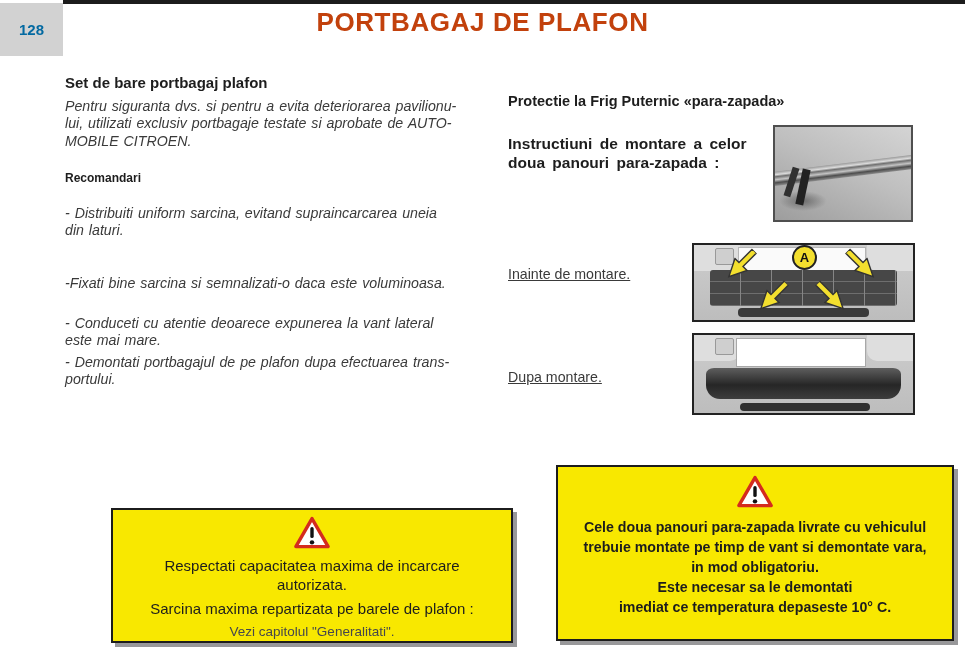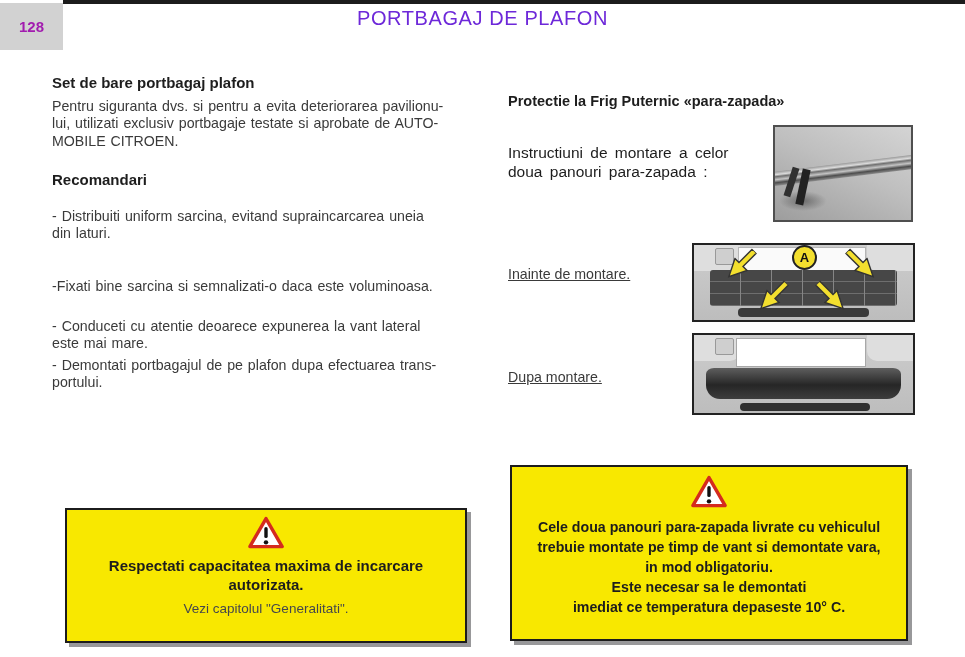--- a/index.html
+++ b/index.html
@@ -1,50 +1,50 @@
 <!DOCTYPE html>
 <html style="--warning_bg: #f8e800; --warning_border: #1c1c1c; --triangle_red: #d42b1e; --arrow_yellow: #f3df2e; --tab_bg: #d2d2d2; --text: #3a3a3a; --heading_text: #1d1d1d;"><head>
 <meta charset="utf-8">
 <style>
   html,body { margin:0; padding:0; background:#fff; }
   body { font-family:"Liberation Sans", sans-serif; }
   .page { position:relative; width:965px; height:657px; background:#ffffff; overflow:hidden; color:var(--text,#3a3a3a); }
 
   
-  .page-tab { position:absolute; left:0; top:3px; width:63px; height:47px; background:var(--tab_bg,#d2d2d2);
-              display:flex; align-items:center; justify-content:center; font-weight:bold; font-size:15px; color:#a21caf; }
+  .page-tab { position:absolute; left:0; top:3px; width:63px; height:53px; background:var(--tab_bg,#d2d2d2);
+              display:flex; align-items:center; justify-content:center; font-weight:bold; font-size:15px; color:#0369a1; }
   .top-rule { position:absolute; left:63px; top:0; right:0; height:4px; background:#1c1c1c; }
-  .page-title { position:absolute; left:0; right:0; top:6px; text-align:center; font-weight:normal;
-                font-size:20px; line-height:1.24; color:#6d28d9; letter-spacing:0.6px; }
+  .page-title { position:absolute; left:0; right:0; top:6px; text-align:center; font-weight:bold;
+                font-size:26px; line-height:1.24; color:#c2410c; letter-spacing:0.6px; }
 
   
-  .col-left { position:absolute; left:52px; top:74px; width:414px; }
+  .col-left { position:absolute; left:65px; top:74px; width:414px; }
   .sec-heading { font-size:15px; font-weight:bold; color:var(--heading_text,#1d1d1d); margin:0 0 7px 0; }
-  .body-text { font-size:14.2px; line-height:1.22; margin:0; white-space:pre-line; text-align:justify; word-spacing:1px; }
+  .body-text { font-size:14.2px; line-height:1.22; margin:0; white-space:pre-line; text-align:justify; word-spacing:1px;font-style:italic; }
   .intro { margin-bottom:21px; }
-  .rec-heading { font-size:15px; font-weight:bold; color:var(--heading_text,#1d1d1d); margin:0 0 20px 0; }
+  .rec-heading { font-size:12px; font-weight:bold; color:var(--heading_text,#1d1d1d); margin:0 0 20px 0; }
   .rec-0 { margin-bottom:35px; } .rec-1 { margin-bottom:21px; } .rec-2 { margin-bottom:23px; }
   .rec-3 { margin-bottom:4px; }  .rec-4 { margin-bottom:25px; padding-left:11px; } .rec-5 { margin-bottom:0; }
 
   
   .warn-box { position:absolute; background:var(--warning_bg,#f8e800); border:2px solid var(--warning_border,#1c1c1c);
-              box-shadow:4px 4px 0 #98989a; text-align:center; }
+              box-shadow:4px 4px 0 #98989a; text-align:center;margin-left:46px; }
   .warn-box-left { left:65px; top:508px; width:398px; height:131px; }
   .warn-box-right { left:510px; top:465px; width:394px; height:172px; }
   .tri-wrap-left { margin-top:6px; }
   .tri-wrap-right { margin-top:8px; }
-  .warn-strong { font-size:15px; font-weight:bold; color:#1d1d1d; line-height:1.25; white-space:pre-line; margin-top:3px; }
+  .warn-strong { font-size:15px; font-weight:normal; color:#1d1d1d; line-height:1.25; white-space:pre-line; margin-top:3px; }
   .warn-strong-2 { margin-top:5px; }
   .warn-note { font-size:13.5px; color:#45474c; margin-top:6px; }
   .warn-line { font-size:14.2px; font-weight:bold; color:#1d1d1d; line-height:1.2; margin-top:3px; }
   .warn-line-first { margin-top:6px; }
 
   
   .heading-right { position:absolute; left:508px; top:78px; font-size:14.5px; font-weight:bold; color:var(--heading_text,#1d1d1d); }
-  .subheading-right { position:absolute; left:508px; top:144px; width:260px; font-size:15.5px; font-weight:normal;
+  .subheading-right { position:absolute; left:508px; top:135px; width:260px; font-size:15.5px; font-weight:bold;
                       color:var(--heading_text,#1d1d1d); line-height:1.22; white-space:pre-line; word-spacing:3px; }
   .para-right { position:absolute; left:508px; top:174px; width:262px; font-size:14.2px; line-height:1.25;
                 white-space:pre-line; word-spacing:2px; }
   .caption { position:absolute; font-size:14.2px; color:var(--text,#3a3a3a);text-decoration:underline; }
   .caption-before { left:508px; top:266px; }
   .caption-after { left:508px; top:369px; }
 
   
   .photo { position:absolute; overflow:hidden; }
   .photo-bar { left:773px; top:125px; width:136px; height:93px; border:2px solid #4f4f4f;
@@ -112,20 +112,21 @@
   <div class="warn-box warn-box-left">
     <div class="tri-wrap-left">
       <svg width="38" height="34" viewBox="0 0 44 40" aria-hidden="true">
         <path d="M22 3 L41 36 L3 36 Z" fill="#ffffff" style="stroke:var(--triangle_red,#d42b1e)" stroke-width="4" stroke-linejoin="round"></path>
         <rect x="20" y="13" width="4" height="13" rx="2" fill="#111"></rect>
         <circle cx="22" cy="31" r="2.6" fill="#111"></circle>
       </svg>
     </div>
     <div class="warn-strong">Respectati capacitatea maxima de incarcare
 autorizata.</div>
+    <div class="warn-strong warn-strong-2">Sarcina maxima repartizata pe barele de plafon :</div>
     <div class="warn-note">Vezi capitolul "Generalitati".</div>
   </div>
 
   <h3 class="heading-right">Protectie la Frig Puternic «para-zapada»</h3>
 
   <div class="subheading-right">Instructiuni de montare a celor
 doua panouri para-zapada :</div>
 
 
   <div class="photo photo-bar">

